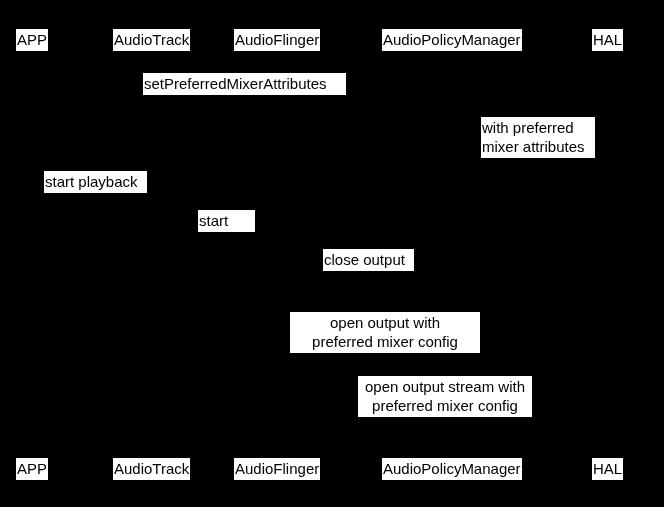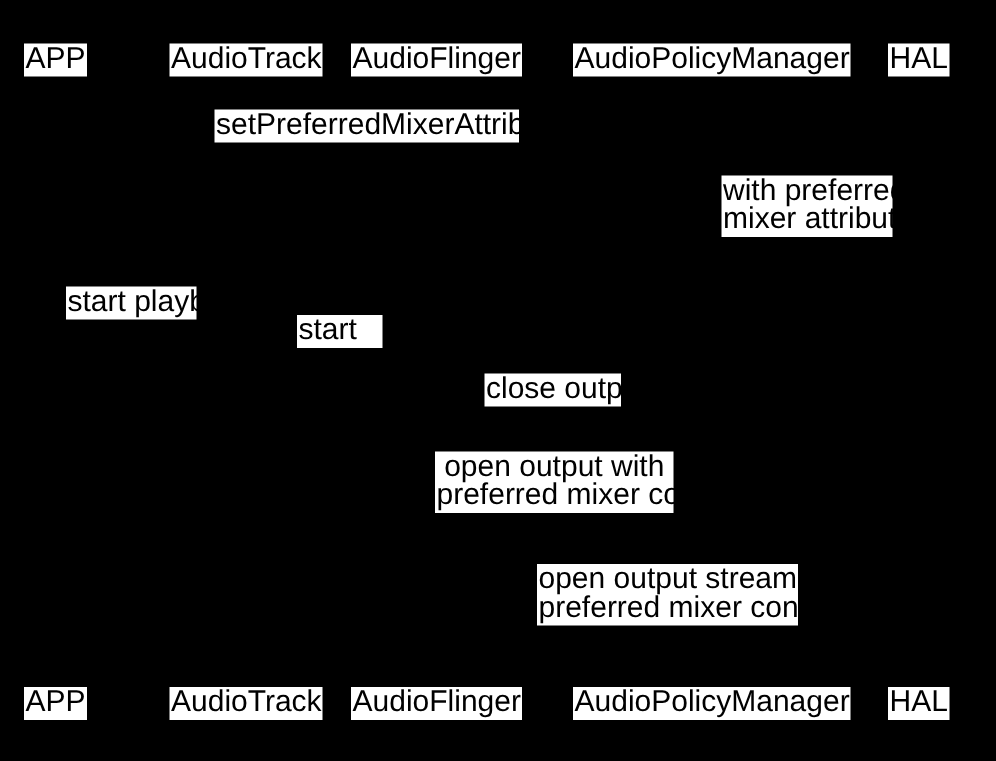--- a/index.html
+++ b/index.html
@@ -30,21 +30,21 @@
   }
   .arrow {
     position: absolute;
     height: 1px;
     background: #000000;
   }
   .label {
     position: absolute;
     background: #ffffff;
     color: #000000;
-    font-size: 20px;
+    font-size: 15px;
     line-height: 19px;
     white-space: pre;
     padding: 1px 1px 2px 1px;
     box-sizing: border-box;
   }
   .participant {
     text-align: left;
   }
   .msg {
     text-align: left;
@@ -70,23 +70,23 @@
     <div class="arrow" style="left: 456px; width: 153px; top: 309px;"></div>
     <div class="arrow" style="left: 280px; width: 176px; top: 357px;"></div>
     <div class="arrow" style="left: 456px; width: 153px; top: 416px;"></div>
     <div class="label participant" style="left: 16px; top: 29px;"><span>APP</span></div>
     <div class="label participant" style="left: 113px; top: 29px;"><span>AudioTrack</span></div>
     <div class="label participant" style="left: 234px; top: 29px;"><span>AudioFlinger</span></div>
     <div class="label participant" style="left: 382px; top: 29px;"><span>AudioPolicyManager</span></div>
     <div class="label participant" style="left: 592px; top: 29px;"><span>HAL</span></div>
     <div class="label msg" style="left: 143px; top: 73px; width: 203px;"><span>setPreferredMixerAttributes</span></div>
     <div class="label msg" style="left: 481px; top: 117px; width: 114px;"><span>with preferred</span><br><span>mixer attributes</span></div>
-    <div class="label msg" style="left: 44px; top: 171px; width: 87px; margin-top: 20px;"><span>start playback</span></div>
+    <div class="label msg" style="left: 44px; top: 171px; width: 103px;"><span>start playback</span></div>
     <div class="label msg" style="left: 198px; top: 210px; width: 57px;"><span>start</span></div>
     <div class="label msg" style="left: 323px; top: 249px; width: 91px;"><span>close output</span></div>
-    <div class="label msg center" style="left: 290px; top: 301px; width: 159px;"><span>open output with</span><br><span>preferred mixer config</span></div>
+    <div class="label msg center" style="left: 290px; top: 312px; width: 190px;"><span>open output with</span><br><span>preferred mixer config</span></div>
     <div class="label msg center" style="left: 358px; top: 376px; width: 174px;"><span>open output stream with</span><br><span>preferred mixer config</span></div>
     <div class="label participant" style="left: 16px; top: 458px;"><span>APP</span></div>
     <div class="label participant" style="left: 113px; top: 458px;"><span>AudioTrack</span></div>
     <div class="label participant" style="left: 234px; top: 458px;"><span>AudioFlinger</span></div>
     <div class="label participant" style="left: 382px; top: 458px;"><span>AudioPolicyManager</span></div>
     <div class="label participant" style="left: 592px; top: 458px;"><span>HAL</span></div>
   </div>
 
 </body></html>

